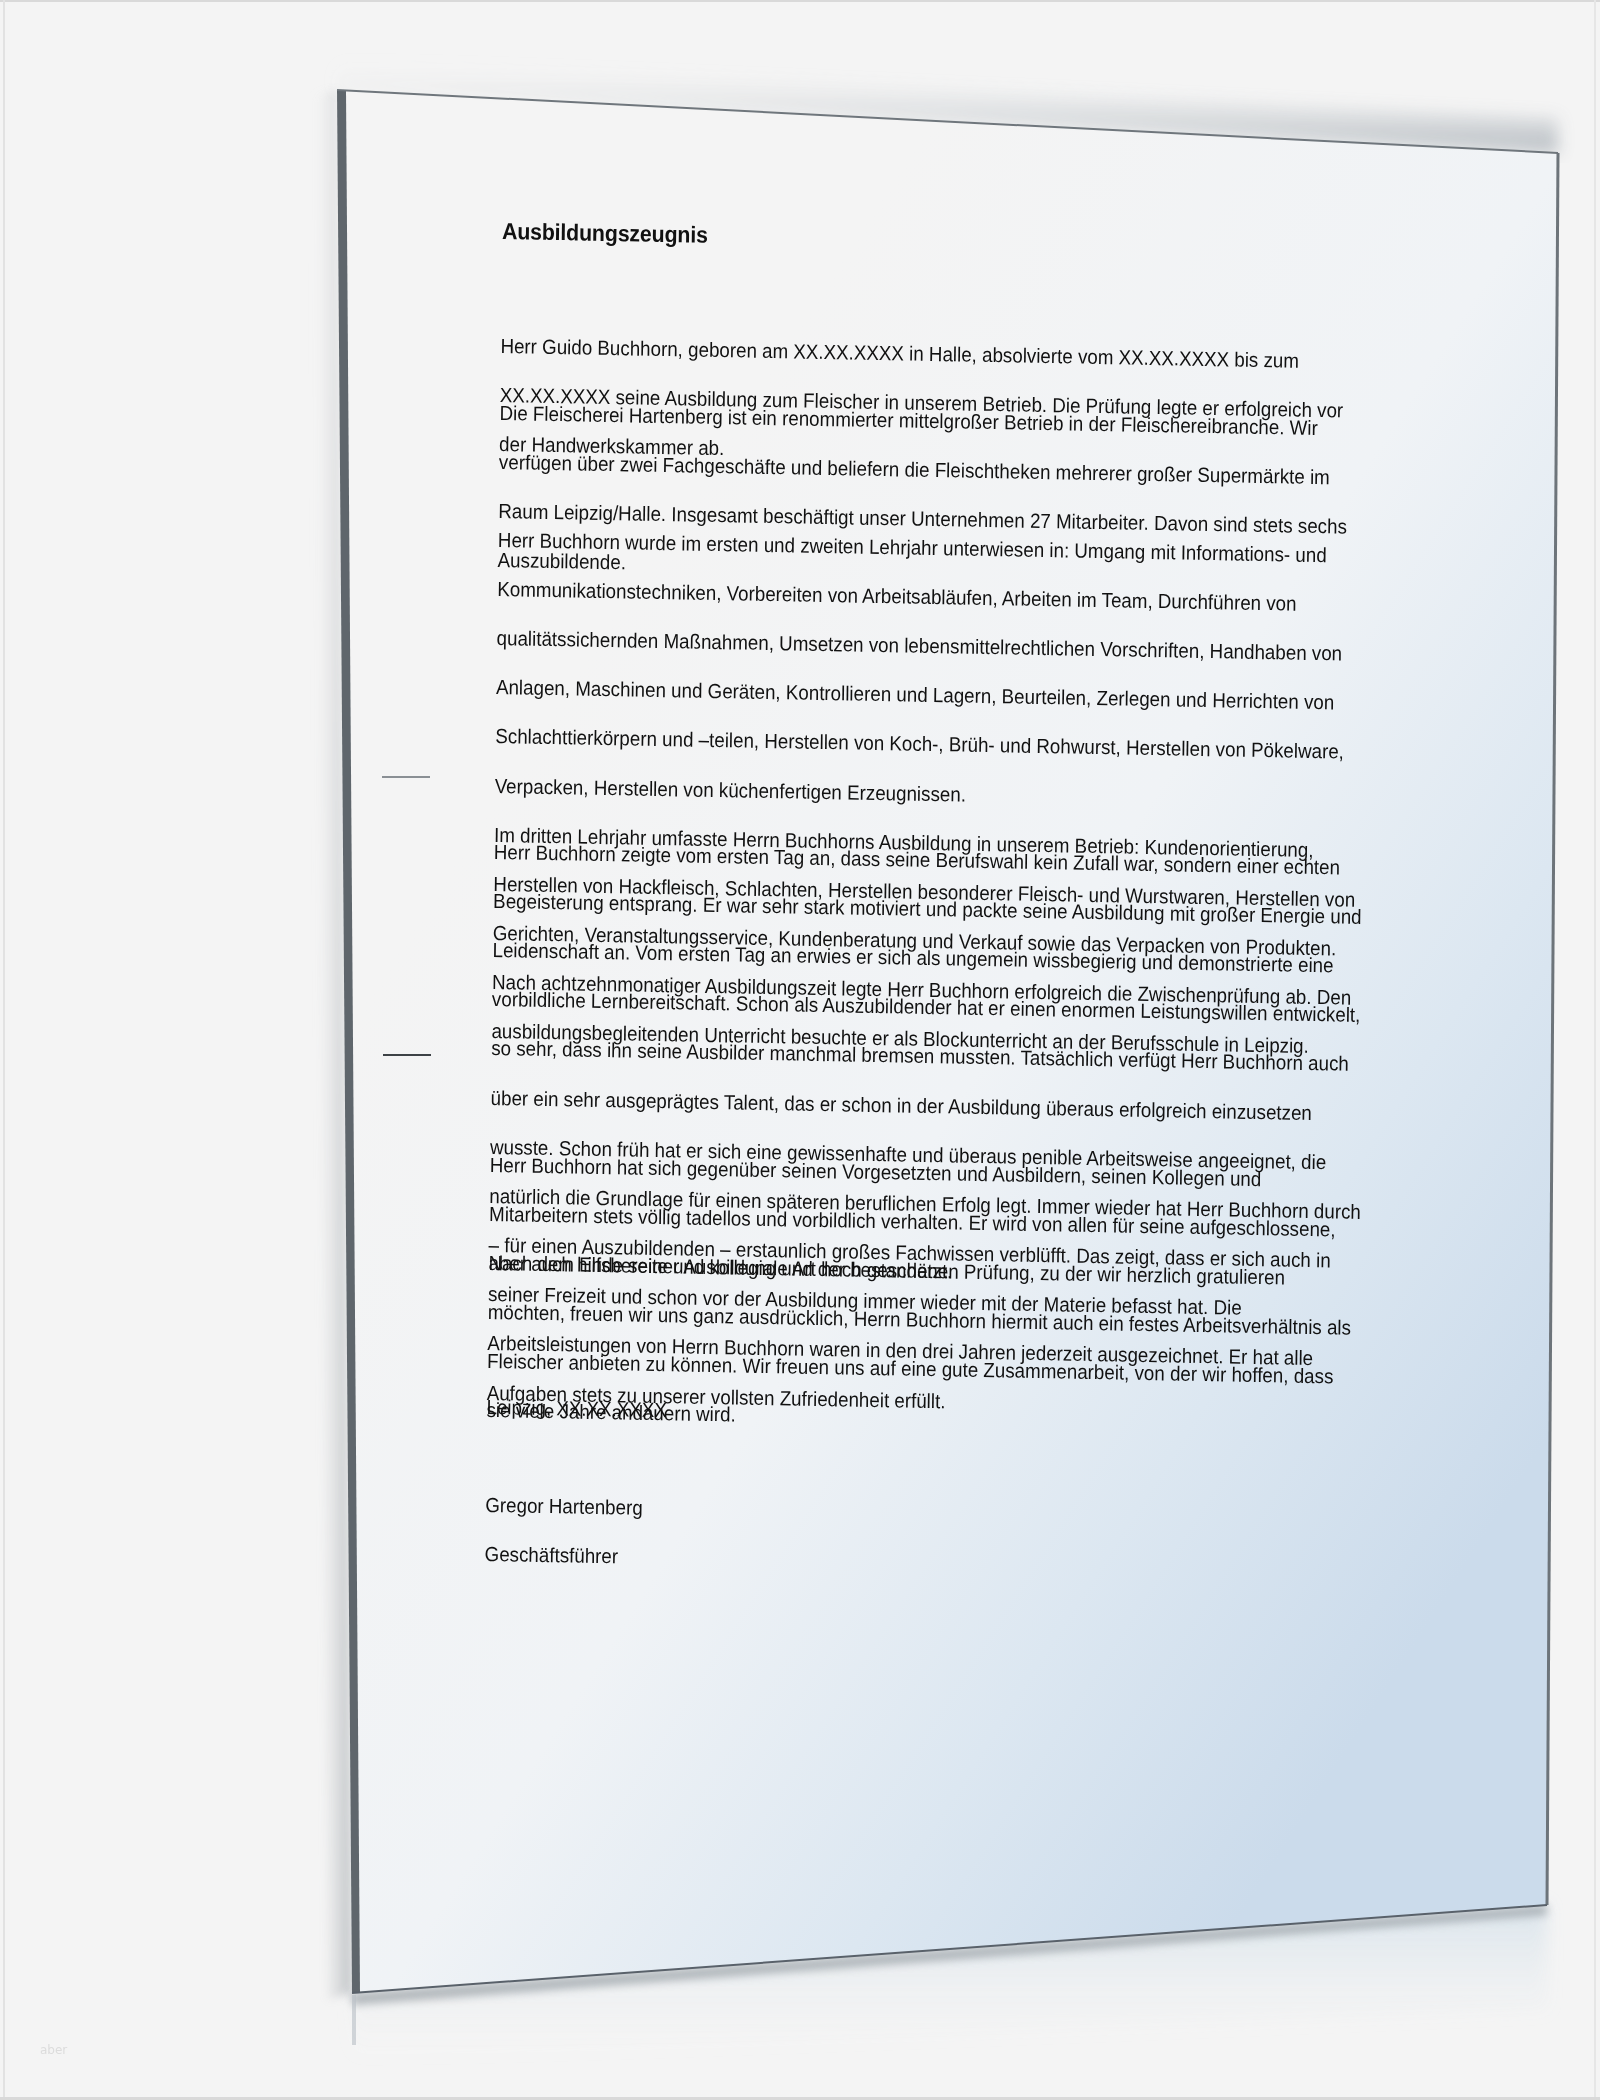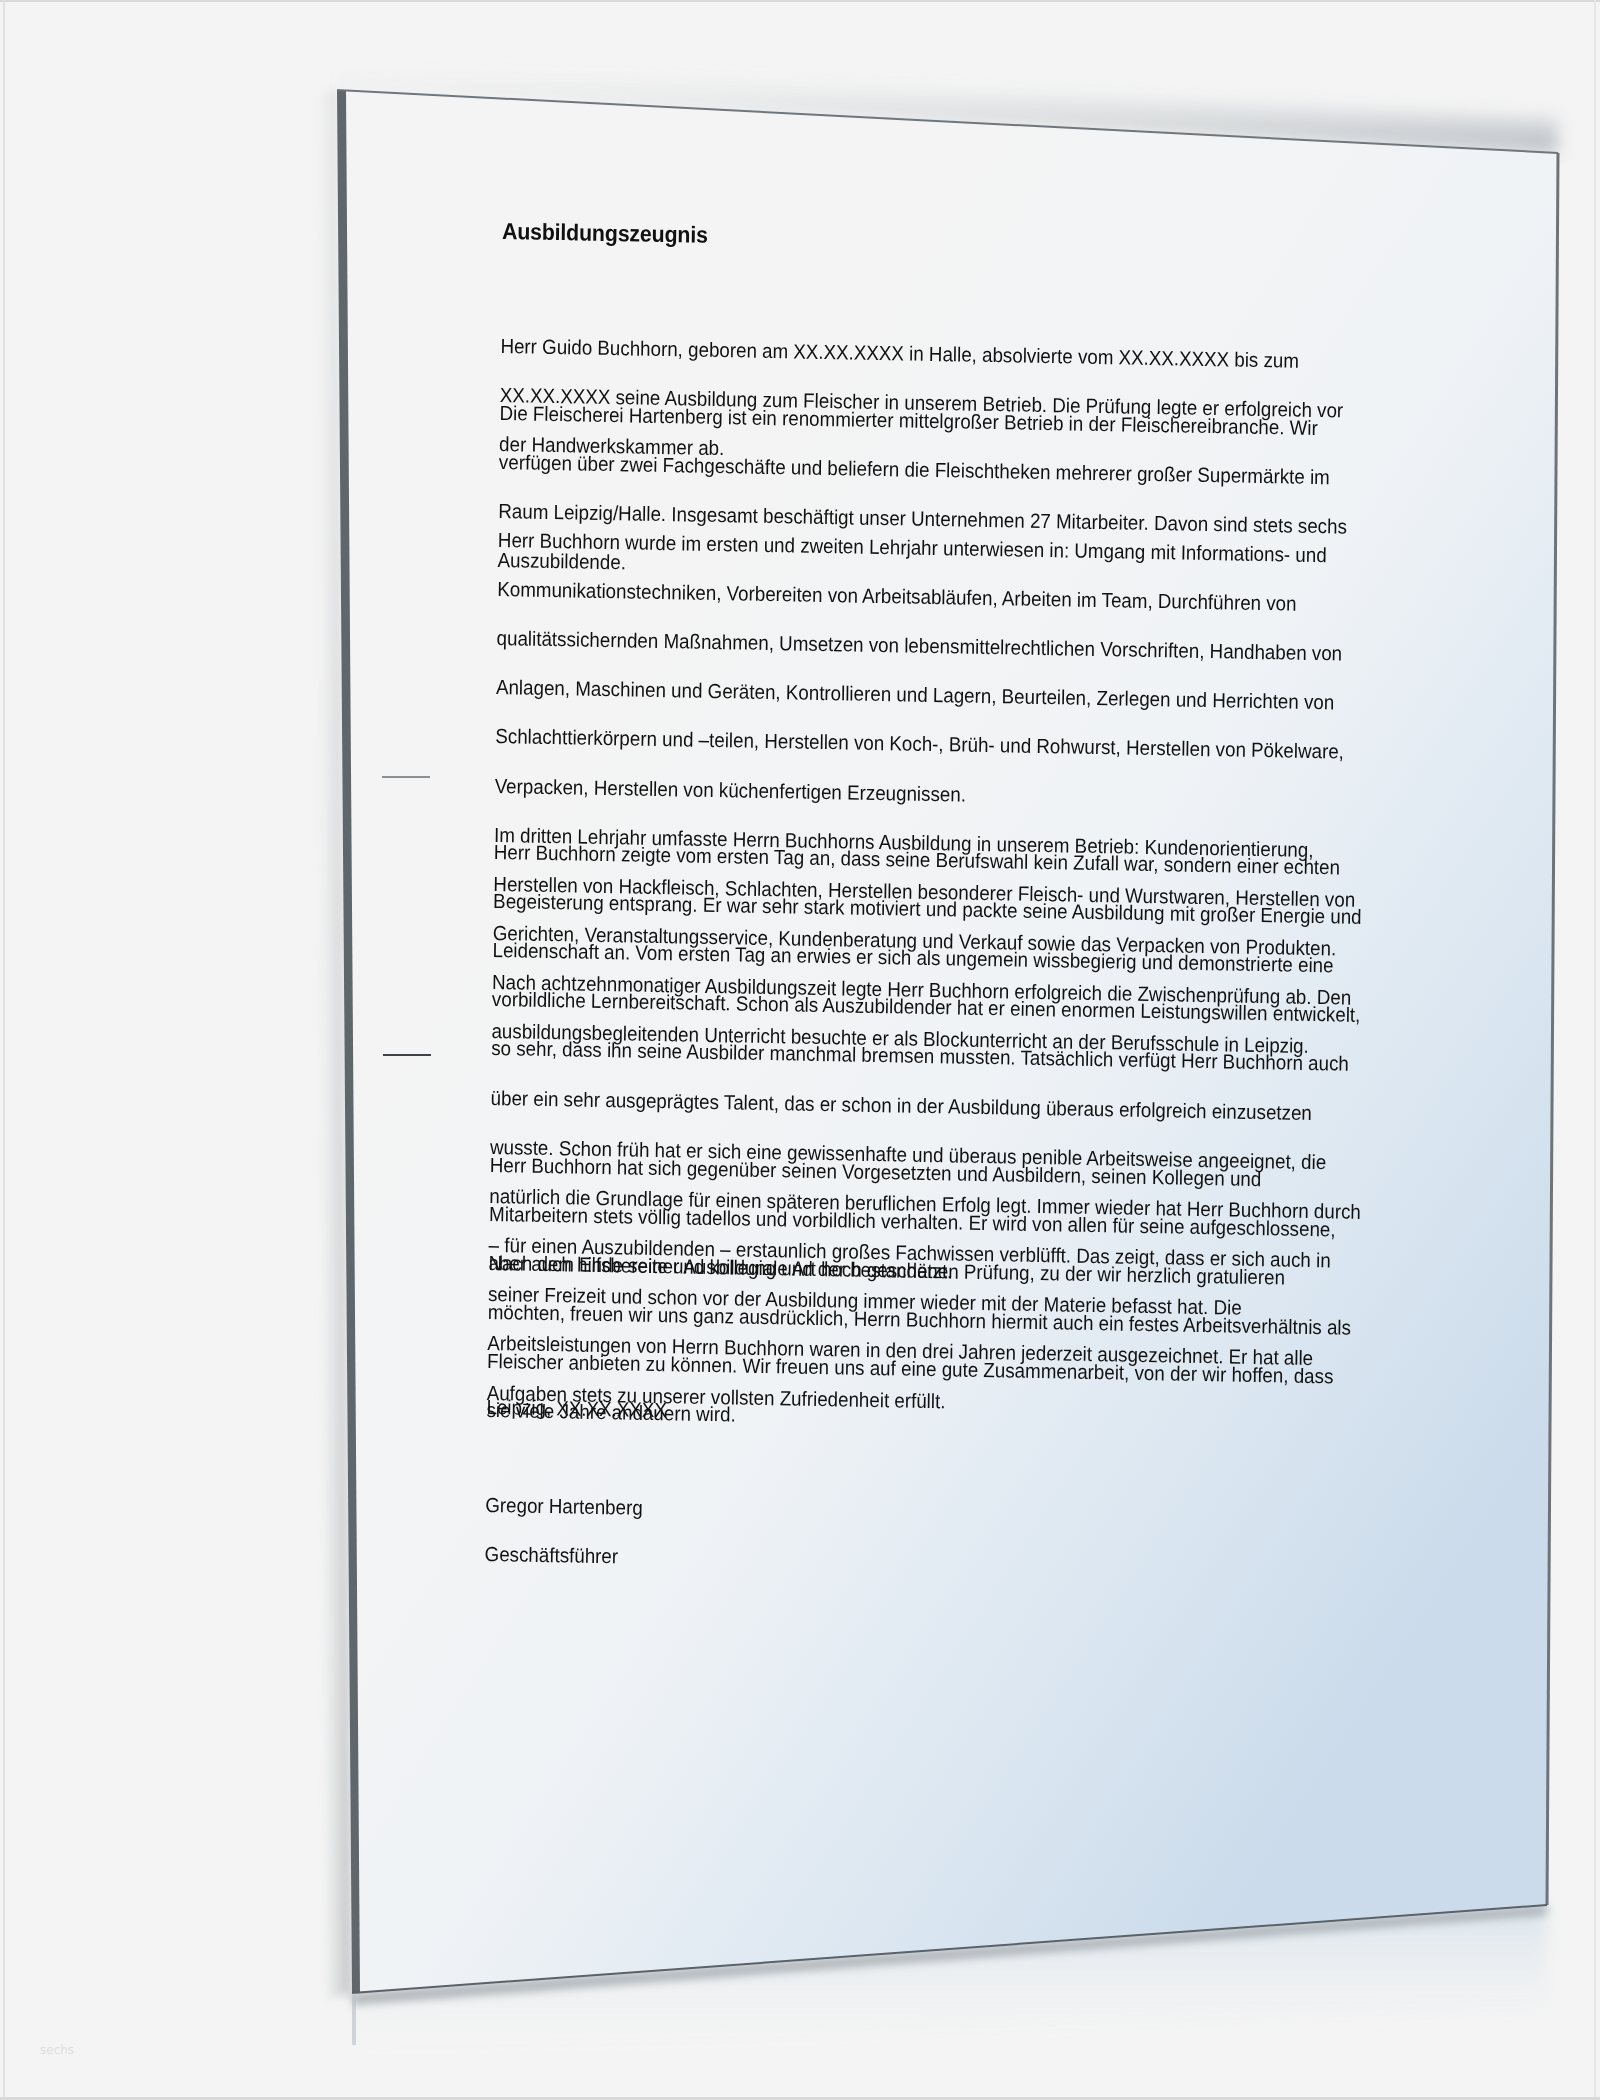--- a/index.html
+++ b/index.html
@@ -161,13 +161,13 @@
   <div class="para" style="top:1370px;">
     <span class="line">Leipzig, XX.XX.XXXX</span>
   </div>
 
   <div class="para" style="top:1468px;">
     <span class="line">Gregor Hartenberg</span>
     <span class="line">Geschäftsführer</span>
   </div>
 </div>
 
-<div class="watermark">sechs</div>
+<div class="watermark">aber</div>
 
 </body></html>

